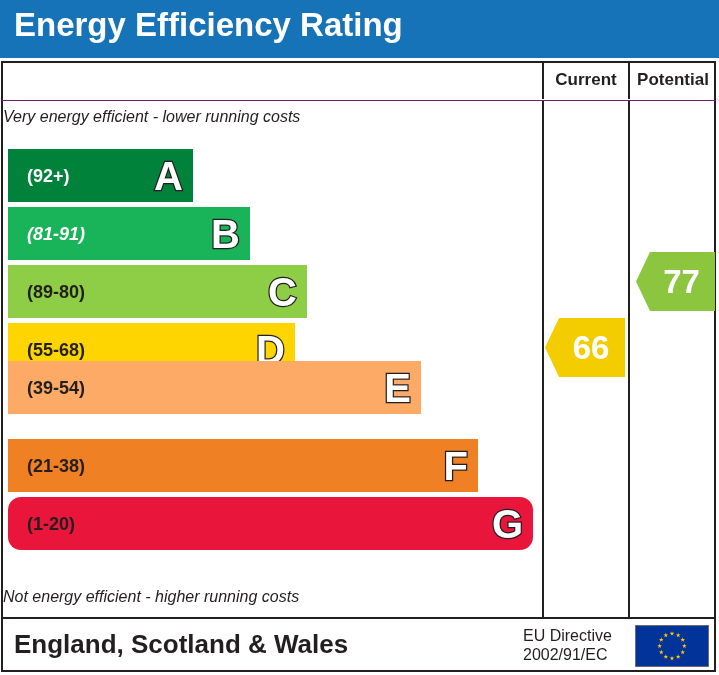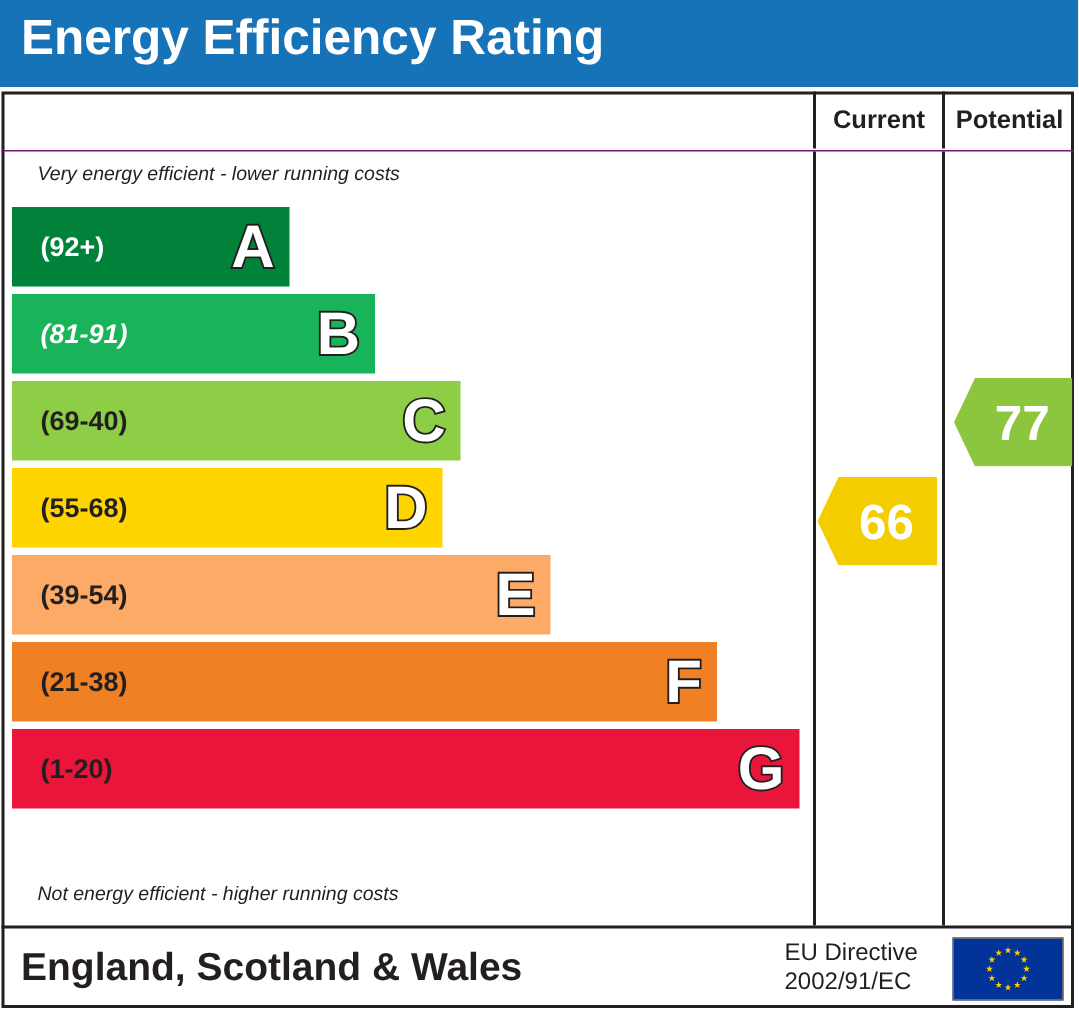--- a/index.html
+++ b/index.html
@@ -49,38 +49,39 @@
   
   .vsep{
     position:absolute;top:101px;width:2px;height:516px;
     background:#231f20;
   }
   .vsep.a{left:542px;}
   .vsep.b{left:628px;}
 
   
   .caption{
-    position:absolute;left:25px;
-    font-size:13px;font-style:italic;color:#231f20;
+    position:absolute;left:3px;
+    font-size:16px;font-style:italic;color:#231f20;
     white-space:nowrap;
   }
   .caption.top{top:108px;}
   .caption.bottom{top:588px;}
 
   
   .hsep{
     position:absolute;left:1px;width:715px;height:2px;background:#231f20;
   }
   .hsep.footer{top:617px;}
 
   
   .bars{position:absolute;left:0;top:0;width:719px;height:675px;}
   .band{
     position:absolute;left:8px;height:53px;
     box-sizing:border-box;
+    margin-top:11px;
   }
   .band-range{
     position:absolute;left:19px;top:50%;transform:translateY(-50%);
     font-size:18px;font-weight:bold;white-space:nowrap;
   }
   .band-letter{
     position:absolute;right:10px;top:50%;transform:translateY(-50%);
     font-size:40px;font-weight:bold;line-height:1;
     color:#ffffff;
     -webkit-text-stroke:2.5px #231f20;
@@ -141,36 +142,36 @@
   <div class="bars" id="bars-container">
       <div class="band" style="width: 185px; top: 138px; background: rgb(0, 130, 59);">
         <span class="band-range" style="color: rgb(255, 255, 255);">(92+)</span>
         <span class="band-letter">A</span>
       </div>
       <div class="band" style="width: 242px; top: 196px; background: rgb(25, 180, 89);">
         <span class="band-range" style="color: rgb(255, 255, 255); font-style: italic;">(81-91)</span>
         <span class="band-letter">B</span>
       </div>
       <div class="band" style="width: 299px; top: 254px; background: rgb(141, 206, 70);">
-        <span class="band-range" style="color: rgb(35, 31, 32);">(69-40)</span>
+        <span class="band-range" style="color: rgb(35, 31, 32);">(89-80)</span>
         <span class="band-letter">C</span>
       </div>
       <div class="band" style="width: 287px; top: 312px; background: rgb(255, 213, 0);">
         <span class="band-range" style="color: rgb(35, 31, 32);">(55-68)</span>
         <span class="band-letter">D</span>
       </div>
-      <div class="band" style="width: 359px; top: 370px; background: rgb(252, 170, 101);">
+      <div class="band" style="width: 413px; top: 350px; background: rgb(252, 170, 101);">
         <span class="band-range" style="color: rgb(35, 31, 32);">(39-54)</span>
         <span class="band-letter">E</span>
       </div>
       <div class="band" style="width: 470px; top: 428px; background: rgb(239, 128, 35);">
         <span class="band-range" style="color: rgb(35, 31, 32);">(21-38)</span>
         <span class="band-letter">F</span>
       </div>
-      <div class="band" style="width: 525px; top: 486px; background: rgb(233, 21, 59);">
+      <div class="band" style="width: 525px; top: 486px; background: rgb(233, 21, 59); border-radius: 13px;">
         <span class="band-range" style="color: rgb(35, 31, 32);">(1-20)</span>
         <span class="band-letter">G</span>
       </div>
     </div>
 
   <div class="marker marker-current">66</div>
   <div class="marker marker-potential">77</div>
 
   <div class="hsep footer"></div>
 

